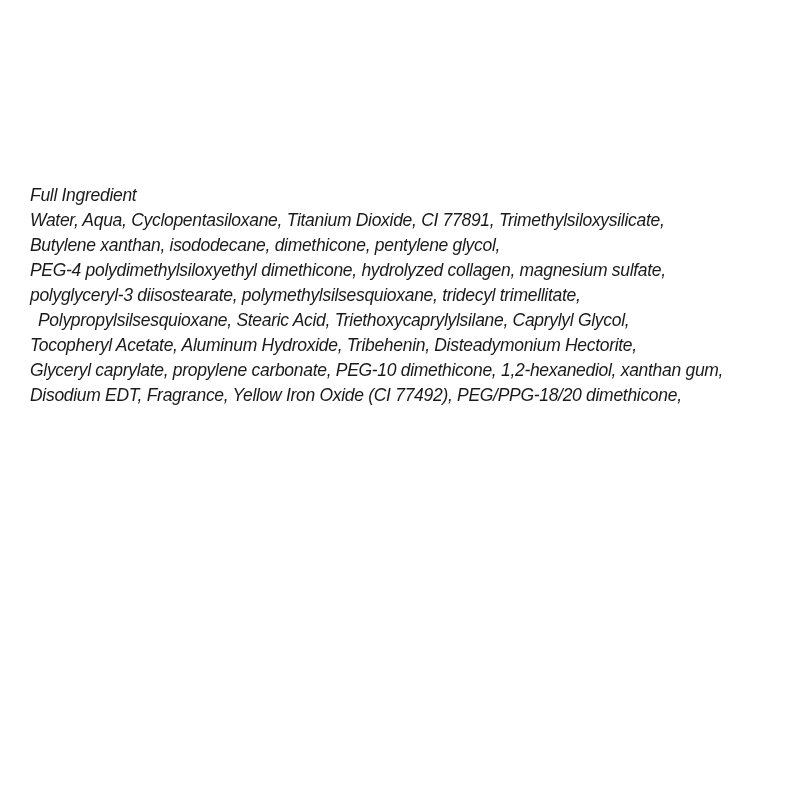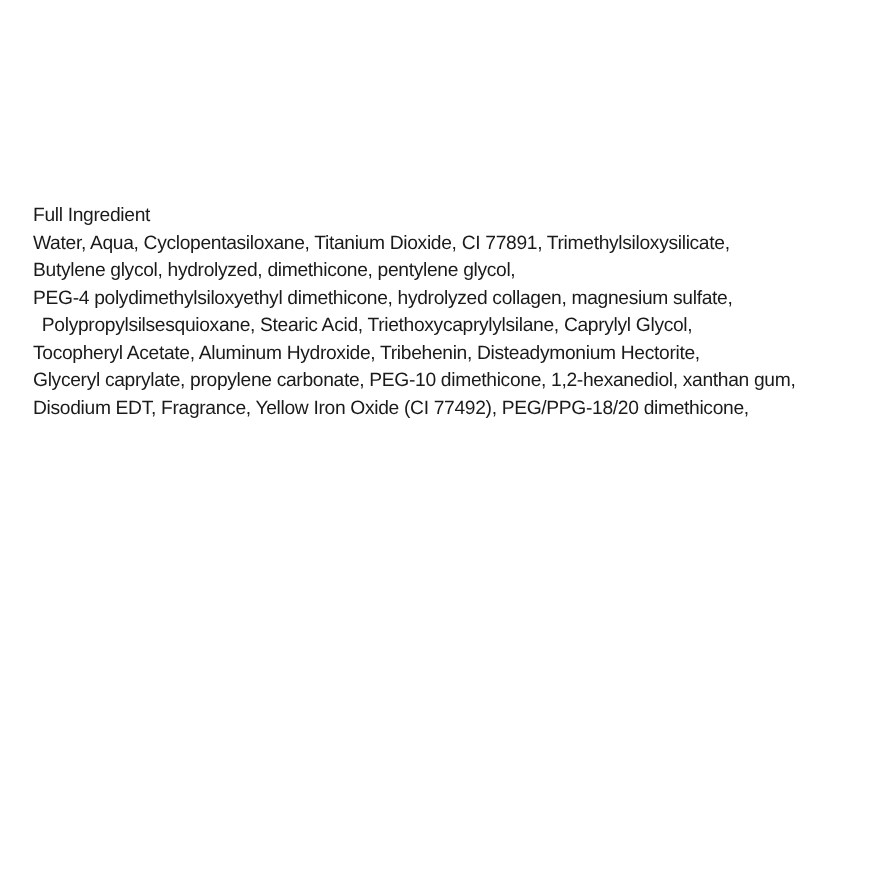--- a/index.html
+++ b/index.html
@@ -28,32 +28,34 @@
     top: 183px;
     width: 762px;
     color: #1a1a1a;
     font-size: 17.5px;
     line-height: 25px;
     letter-spacing: -0.3px;
     white-space: nowrap;
   }
   .line {
     height: 25px;
+    font-style: italic;
   }
   .line.indent {
     padding-left: 8px;
   }
 </style>
 </head>
 <body>
 
 <div class="page">
   <div class="ingredients">
     <div class="line">Full Ingredient</div>
     <div class="line">Water, Aqua, Cyclopentasiloxane, Titanium Dioxide, CI 77891, Trimethylsiloxysilicate,</div>
-    <div class="line">Butylene glycol, hydrolyzed, dimethicone, pentylene glycol,</div>
+    <div class="line">Butylene xanthan, isododecane, dimethicone, pentylene glycol,</div>
     <div class="line">PEG-4 polydimethylsiloxyethyl dimethicone, hydrolyzed collagen, magnesium sulfate,</div>
+    <div class="line">polyglyceryl-3 diisostearate, polymethylsilsesquioxane, tridecyl trimellitate,</div>
     <div class="line indent">Polypropylsilsesquioxane, Stearic Acid, Triethoxycaprylylsilane, Caprylyl Glycol,</div>
     <div class="line">Tocopheryl Acetate, Aluminum Hydroxide, Tribehenin, Disteadymonium Hectorite,</div>
     <div class="line">Glyceryl caprylate, propylene carbonate, PEG-10 dimethicone, 1,2-hexanediol, xanthan gum,</div>
     <div class="line">Disodium EDT, Fragrance, Yellow Iron Oxide (CI 77492), PEG/PPG-18/20 dimethicone,</div>
   </div>
 </div>
 
 </body></html>

